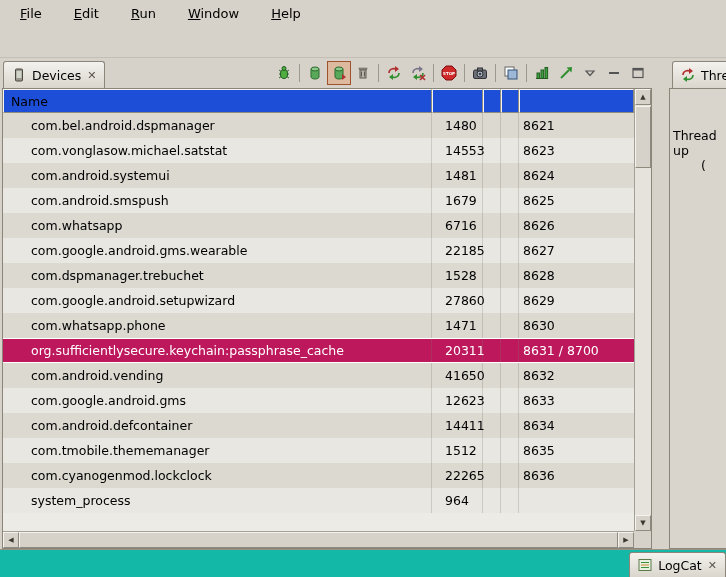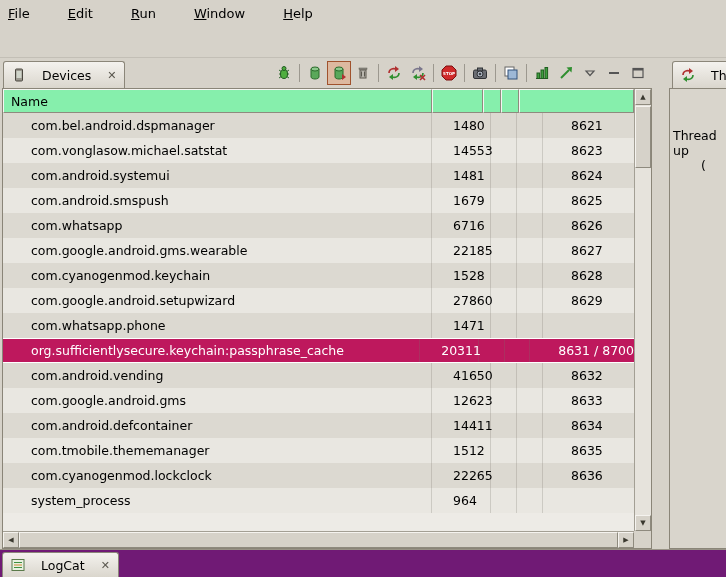--- a/index.html
+++ b/index.html
@@ -7,34 +7,34 @@
   body {
     font-family: "DejaVu Sans", "Liberation Sans", sans-serif;
     font-size: 12.5px;
     color: #000;
     background: #d6d2c9;
     overflow: hidden;
   }
   #window { position: relative; width: 726px; height: 577px; background: #d6d2c9; overflow: hidden; }
 
   
-  .menubar { height: 26px; display: flex; align-items: center; padding-left: 0; gap: 22px; }
+  .menubar { height: 26px; display: flex; align-items: center; padding-left: 12px; gap: 16px; }
   .menu-item { padding: 3px 8px; cursor: default; font-size: 13px; }
   .menu-item .mn { text-decoration: underline; }
 
   .toolbar-strip { height: 32px; border-bottom: 1px solid #c3bfb6; }
 
   
   .devices-panel { position: absolute; left: 0; top: 58px; width: 652px; bottom: 28px; }
   .sash { position: absolute; left: 652px; width: 17px; top: 58px; bottom: 28px; background: #d6d2c9; cursor: col-resize; }
   .threads-panel { position: absolute; left: 669px; right: 0; top: 58px; bottom: 28px; overflow: hidden; }
 
   .tabbar { height: 30px; display: flex; align-items: flex-end; position: relative; }
   .tab {
-    display: flex; align-items: center; gap: 15px; height: 27px; padding: 12px 7px;
+    display: flex; align-items: center; gap: 5px; height: 27px; padding: 12px 7px;
     background: linear-gradient(#f4f2ee, #dad6cd);
     border: 1px solid #8b8679; border-bottom: none;
     border-radius: 3px 3px 0 0; margin-left: 3px; white-space: nowrap;
   }
   .tab-label { font-size: 12.5px; }
   .tab-close { color: #5a574f; font-size: 11px; font-weight: bold; padding: 0 1px; }
 
   .viewtoolbar { margin-left: auto; display: flex; align-items: center; height: 30px; padding-right: 2px; }
   .tbtn { width: 24px; height: 24px; display: flex; align-items: center; justify-content: center; border: 1px solid transparent; }
   .tbtn.active { border: 1px solid #a0522d; background: #ddb9a0; }
@@ -42,41 +42,41 @@
 
   
   .devframe {
     position: absolute; left: 2px; right: 0; top: 30px; bottom: 0;
     background: #edebe6; border: 1px solid #8a8578;
   }
   .tablewrap { position: absolute; left: 0; top: 0; right: 17px; bottom: 17px; overflow: hidden; }
 
   .thead { display: flex; height: 24px; }
   .hcell {
-    background: #86efac; display: flex; align-items: center; padding-left: 7px;
+    background: #1d4ed8; display: flex; align-items: center; padding-left: 7px;
     border-top: 1px solid #f6f5f2; border-left: 1px solid #f6f5f2;
     border-right: 1px solid #8e8a7e; border-bottom: 1px solid #8e8a7e;
     overflow: hidden; white-space: nowrap; font-size: 12.5px;
   }
   .h-name { width: 429px; }
   .h-pid { width: 51px; }
   .h-sp { width: 18px; }
   .h-port { flex: 1; }
 
   .rows {}
-  .row { display: flex; height: 25px; align-items: center; background: #e9e7e1; white-space: nowrap; gap: 8px; }
+  .row { display: flex; height: 25px; align-items: center; background: #e9e7e1; white-space: nowrap; }
   .row.dark { background: #dcd9d1; }
   .row.selected {
     background: #be185d; color: #fff;
     border-top: 1px solid #ffffff; border-bottom: 1px solid #ffffff;
   }
   .c-name { width: 429px; padding-left: 28px; overflow: hidden; border-right: 1px solid rgba(120,116,106,0.25); align-self: stretch; display: flex; align-items: center; }
   .c-pid { width: 51px; padding-left: 13px; border-right: 1px solid rgba(120,116,106,0.25); align-self: stretch; display: flex; align-items: center; text-align: right; }
   .c-sp { width: 18px; border-right: 1px solid rgba(120,116,106,0.25); align-self: stretch; }
-  .c-port { flex: 1; padding-left: 4px; margin-left: 16px; }
+  .c-port { flex: 1; padding-left: 4px; }
 
   
   .vscroll { position: absolute; right: 0; top: 0; bottom: 17px; width: 17px; background: #e6e3dc; border-left: 1px solid #a39f94; display: flex; flex-direction: column; }
   .hscroll { position: absolute; left: 0; right: 17px; bottom: 0; height: 17px; background: #e6e3dc; border-top: 1px solid #a39f94; display: flex; }
   .corner { position: absolute; right: 0; bottom: 0; width: 17px; height: 17px; background: #d6d2c9; }
   .sbtn {
     flex: 0 0 auto; width: 16px; height: 16px; background: #d6d2c9;
     border: 1px solid; border-color: #f5f3ef #8e8a7e #8e8a7e #f5f3ef;
     display: flex; align-items: center; justify-content: center;
     font-size: 7px; color: #3a382f; line-height: 1;
@@ -85,21 +85,21 @@
   .vthumb { width: 16px; height: 62px; margin-top: 1px; background: #d6d2c9; border: 1px solid; border-color: #f5f3ef #8e8a7e #8e8a7e #f5f3ef; }
   .vtrack { flex: 1; }
   .hthumb { flex: 1; margin: 0; background: #d6d2c9; border: 1px solid; border-color: #f5f3ef #8e8a7e #8e8a7e #f5f3ef; }
 
   
   .threadframe { position: absolute; left: 0; right: 0; top: 30px; bottom: 0; background: #d9d5cc; border: 1px solid #8a8578; border-right: none; padding: 4px 3px; }
   .thread-line1 { font-size: 12.5px; margin-top: 35px; }
   .thread-line2 { font-size: 12.5px; padding-left: 28px; }
 
   
-  .bottombar { position: absolute; left: 0; right: 0; bottom: 0; height: 28px; background: #701a75; border-top: 1px solid #989386; display: flex; align-items: flex-end; }
+  .bottombar { position: absolute; left: 0; right: 0; bottom: 0; height: 28px; background: #14b8a6; border-top: 1px solid #989386; display: flex; align-items: flex-end; justify-content: flex-end; }
   .bottombar .tab { height: 24px; margin-left: 2px; margin-bottom: 0; }
 </style>
 </head>
 <body>
 
 <div id="window">
 
   <div class="menubar">
       <div class="menu-item"><span class="mn">F</span>ile</div>
       <div class="menu-item"><span class="mn">E</span>dit</div>
@@ -278,38 +278,39 @@
     <div class="c-port">8626</div>
   </div>
             <div class="row">
     <div class="c-name">com.google.android.gms.wearable</div>
     <div class="c-pid">22185</div>
     <div class="c-sp"></div>
     <div class="c-sp"></div>
     <div class="c-port">8627</div>
   </div>
             <div class="row dark">
-    <div class="c-name">com.cyanogenmod.keychain</div>
+    <div class="c-name">com.dspmanager.trebuchet</div>
     <div class="c-pid">1528</div>
     <div class="c-sp"></div>
     <div class="c-sp"></div>
     <div class="c-port">8628</div>
   </div>
             <div class="row">
     <div class="c-name">com.google.android.setupwizard</div>
     <div class="c-pid">27860</div>
     <div class="c-sp"></div>
     <div class="c-sp"></div>
     <div class="c-port">8629</div>
   </div>
             <div class="row dark">
     <div class="c-name">com.whatsapp.phone</div>
     <div class="c-pid">1471</div>
     <div class="c-sp"></div>
     <div class="c-sp"></div>
+    <div class="c-port">8630</div>
   </div>
             <div class="row selected">
     <div class="c-name">org.sufficientlysecure.keychain:passphrase_cache</div>
     <div class="c-pid">20311</div>
     <div class="c-sp"></div>
     <div class="c-sp"></div>
     <div class="c-port">8631 / 8700</div>
   </div>
             <div class="row dark">
     <div class="c-name">com.android.vending</div>

